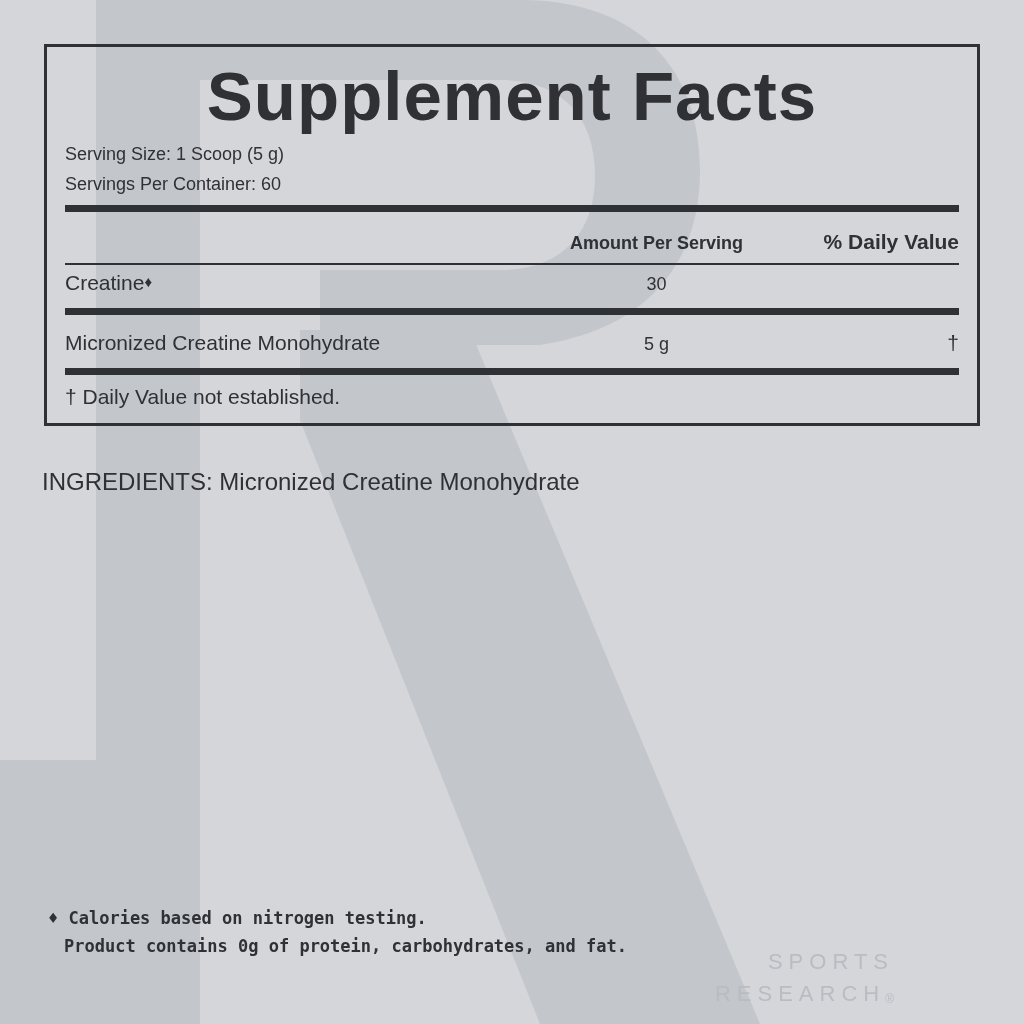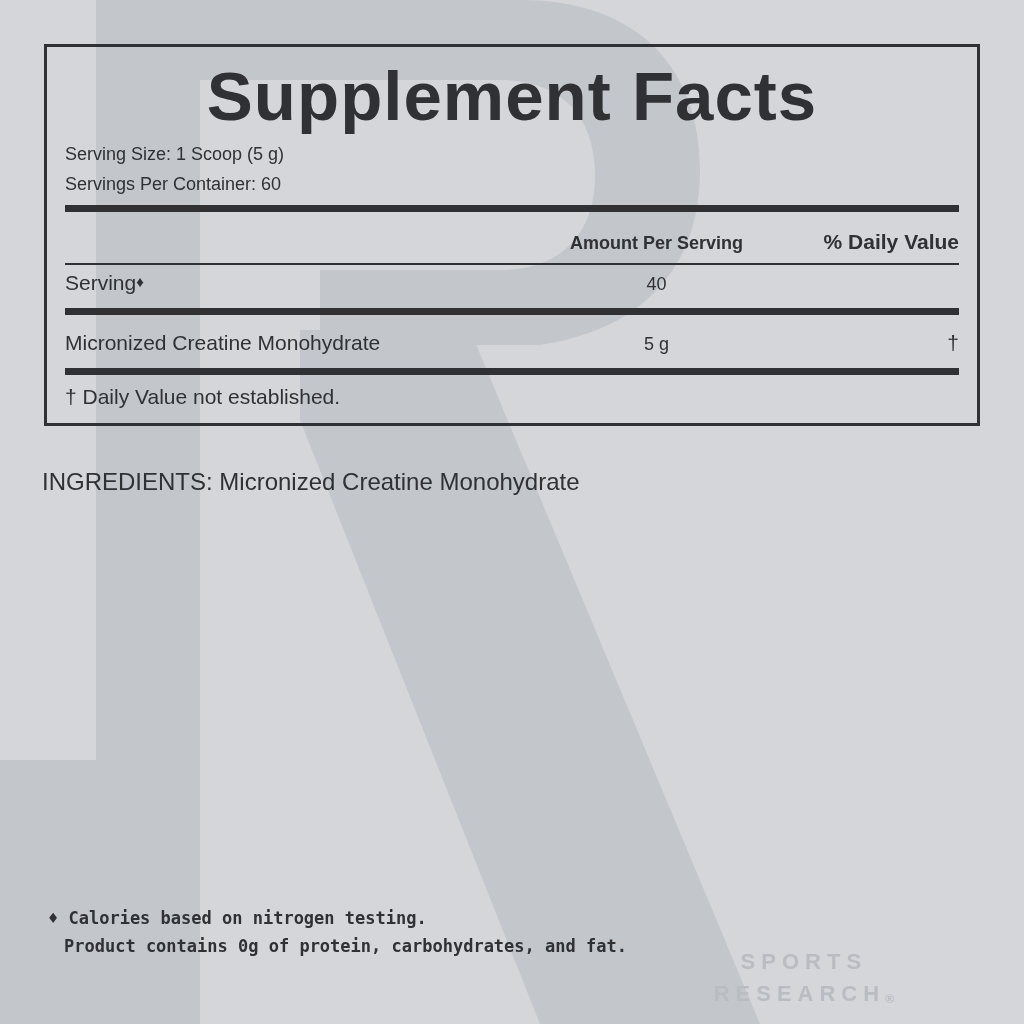--- a/index.html
+++ b/index.html
@@ -151,23 +151,23 @@
   }
   .disclaimer .l2 {
     padding-left: 16px;
   }
 
   
   .brand {
     position: absolute;
     right: 34px;
     top: 946px;
-    text-align: center;
+    text-align: right;
     font-family: "Liberation Sans", sans-serif;
-    font-weight: bold;
+    font-weight: normal;
     color: #b9bcc1;
     letter-spacing: 6px;
     font-size: 22px;
     line-height: 32px;
   }
   .brand .reg {
     letter-spacing: 0;
     font-size: 12px;
     vertical-align: -2px;
   }
@@ -195,22 +195,22 @@
 
     <div class="row head">
       <div class="c-name"></div>
       <div class="c-amt">Amount Per Serving</div>
       <div class="c-dv">% Daily Value</div>
     </div>
 
     <div class="rule-thin"></div>
 
     <div class="row">
-      <div class="c-name"><span>Serving</span><span class="dia">♦</span></div>
-      <div class="c-amt">40</div>
+      <div class="c-name"><span>Creatine</span><span class="dia">♦</span></div>
+      <div class="c-amt">30</div>
       <div class="c-dv"></div>
     </div>
 
     <div class="rule-thick"></div>
 
     <div class="row">
       <div class="c-name">Micronized Creatine Monohydrate</div>
       <div class="c-amt">5 g</div>
       <div class="c-dv">†</div>
     </div>

